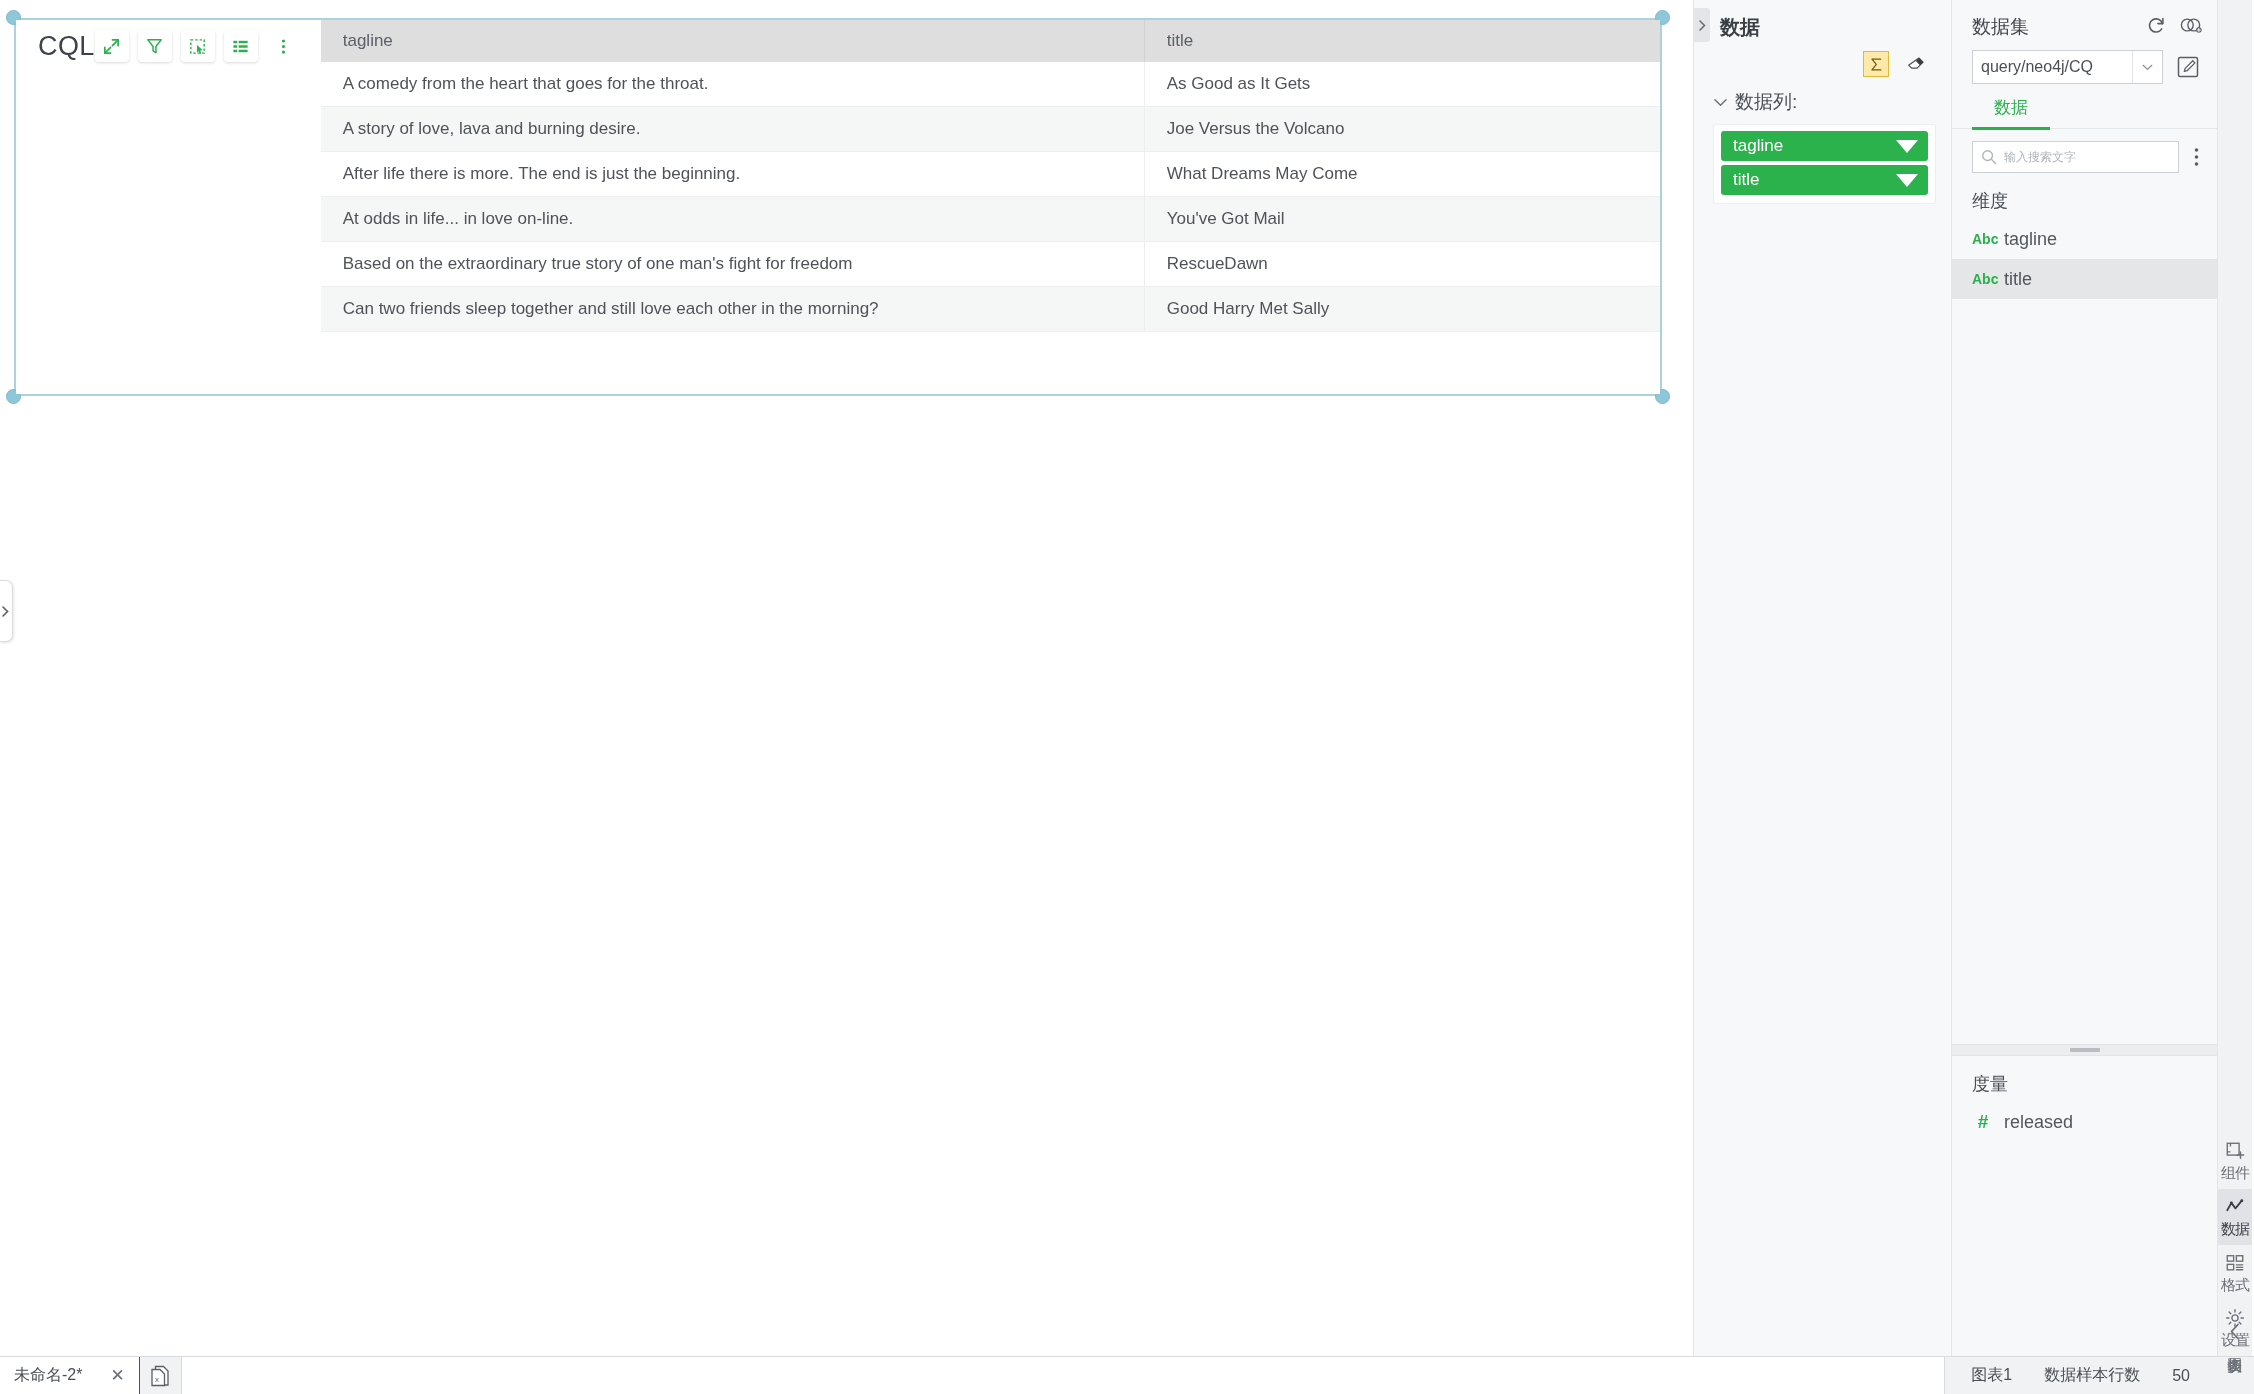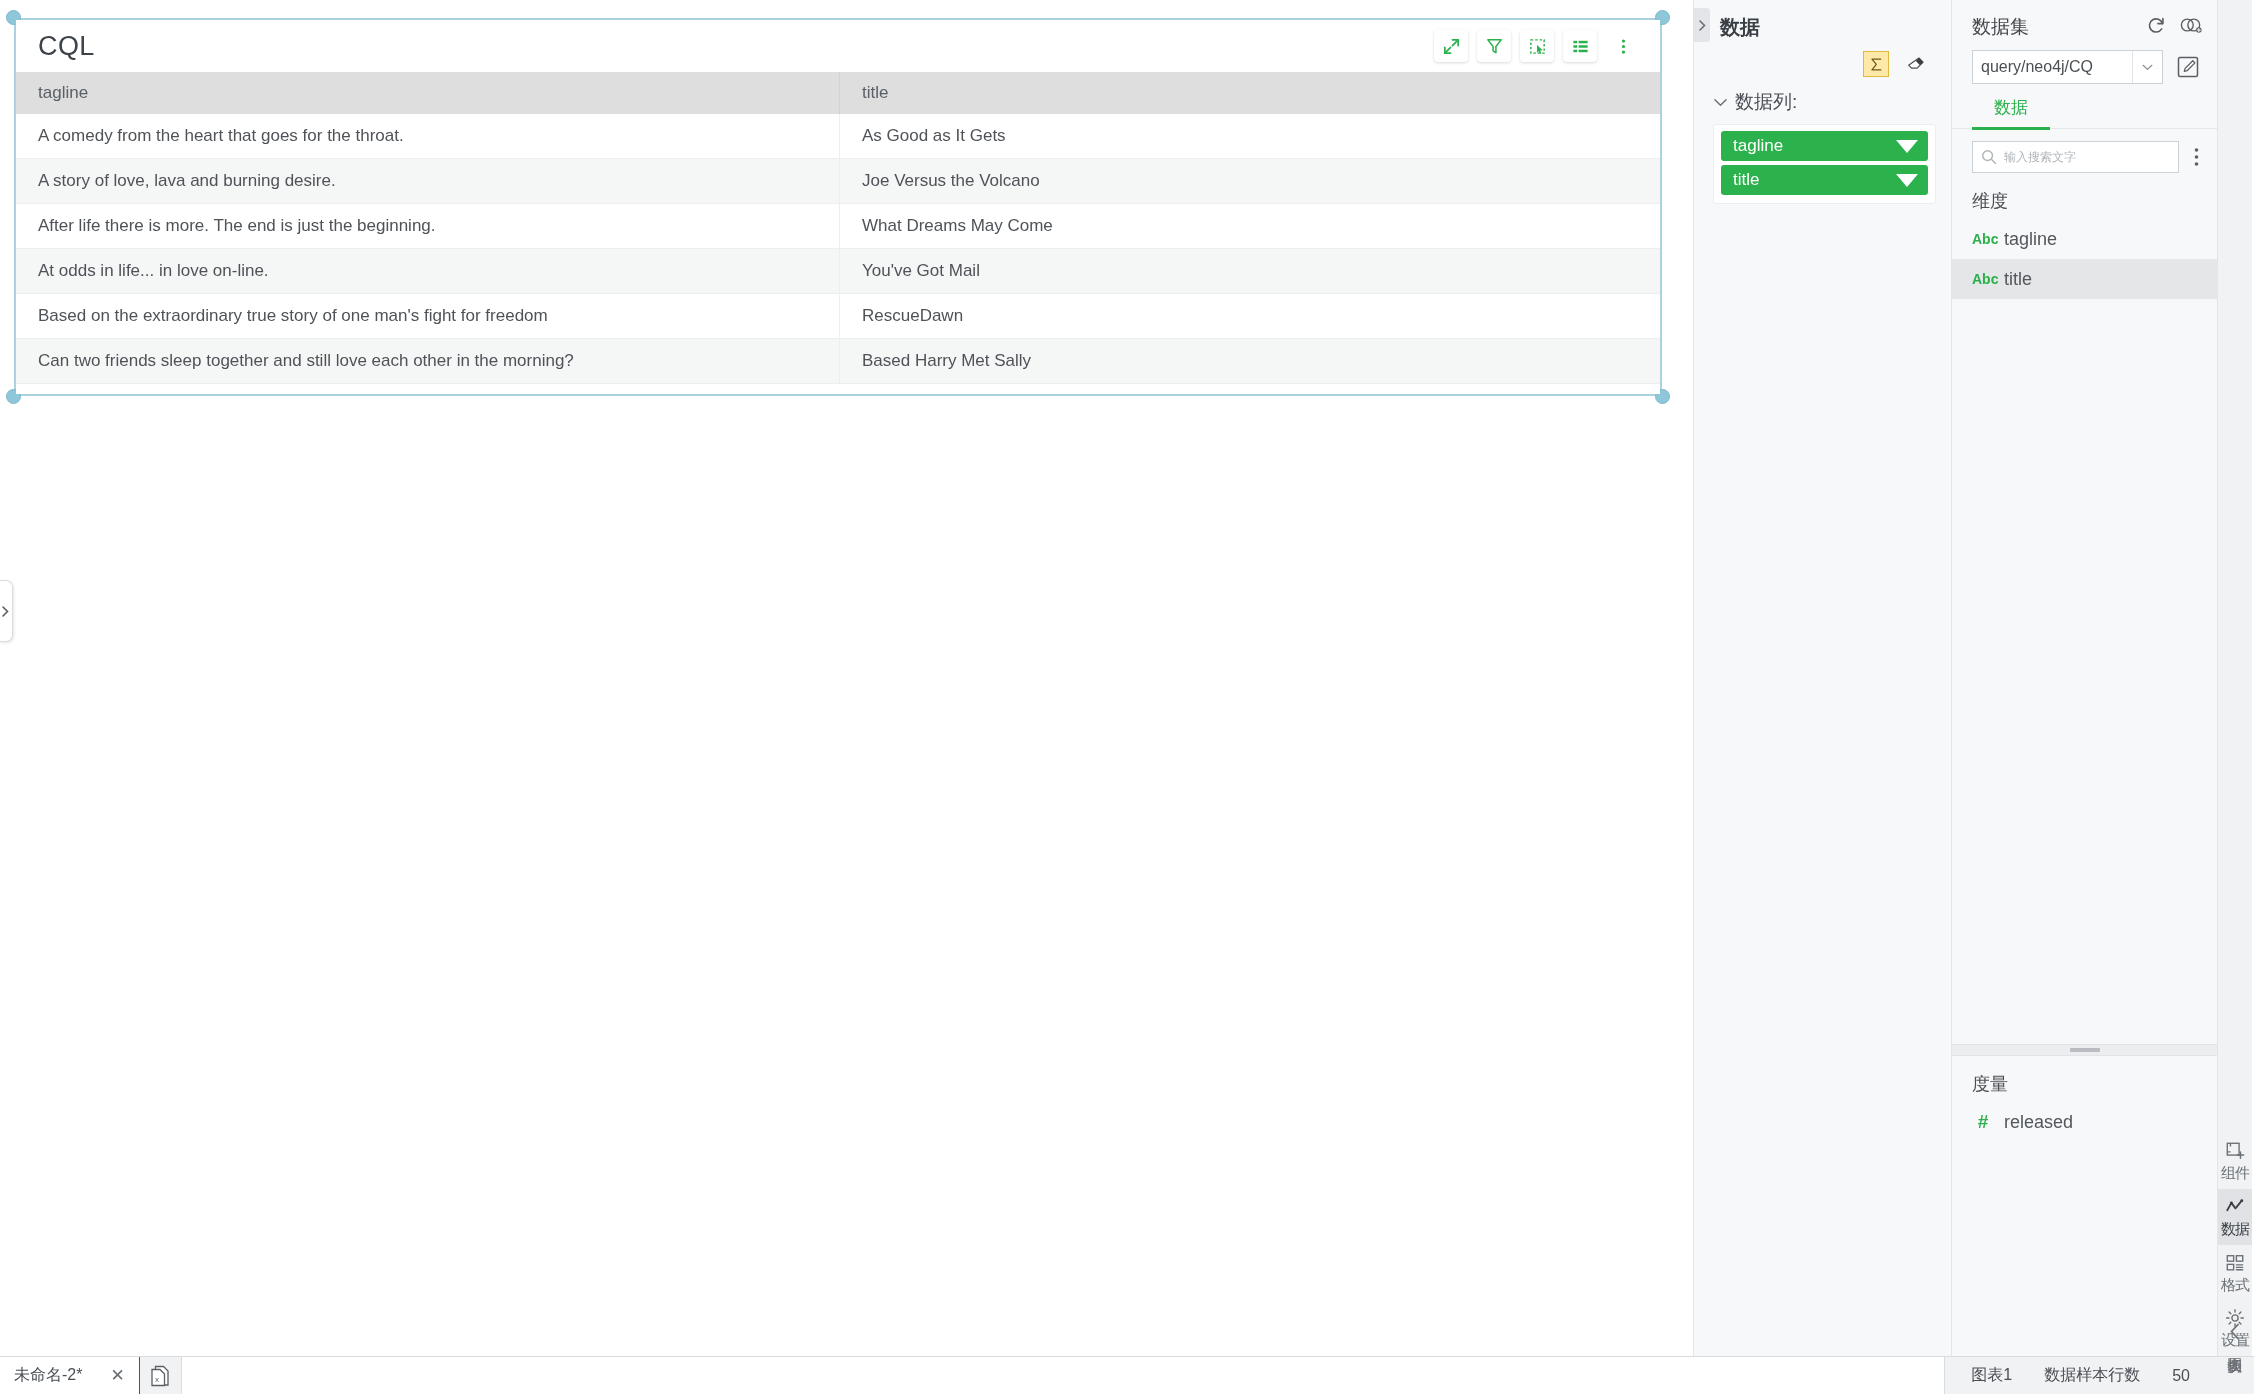--- a/index.html
+++ b/index.html
@@ -59,21 +59,21 @@
     border: 1px solid #7cb9cd;
   }
   .sel-dot.tl { left: -8px;  top: -8px; }
   .sel-dot.tr { right: -8px; top: -8px; }
   .sel-dot.bl { left: -8px;  bottom: -8px; }
   .sel-dot.br { right: -8px; bottom: -8px; }
 
   .widget {
     position: absolute; inset: 2px;
     background: #ffffff;
-    display: flex; flex-direction: column;
+    display: flex; flex-direction: row;
     overflow: hidden;
   }
 
   .widget-head {
     height: 52px;
     flex: 0 0 52px;
     display: flex; align-items: center;
     padding: 0 10px 0 22px;
     position: relative;
   }
@@ -476,21 +476,21 @@
             <div class="dt-row even">
               <div class="cell c0">At odds in life... in love on-line.</div>
               <div class="cell c1">You've Got Mail</div>
             </div>
             <div class="dt-row odd">
               <div class="cell c0">Based on the extraordinary true story of one man's fight for freedom</div>
               <div class="cell c1">RescueDawn</div>
             </div>
             <div class="dt-row even">
               <div class="cell c0">Can two friends sleep together and still love each other in the morning?</div>
-              <div class="cell c1">Based Harry Met Sally</div>
+              <div class="cell c1">Good Harry Met Sally</div>
             </div>
           </div>
 
         </div>
       </div>
     </div>
 
     <div class="mid-panel">
       <div class="mid-collapse">
         <svg width="7" height="11" viewBox="0 0 7 11">

